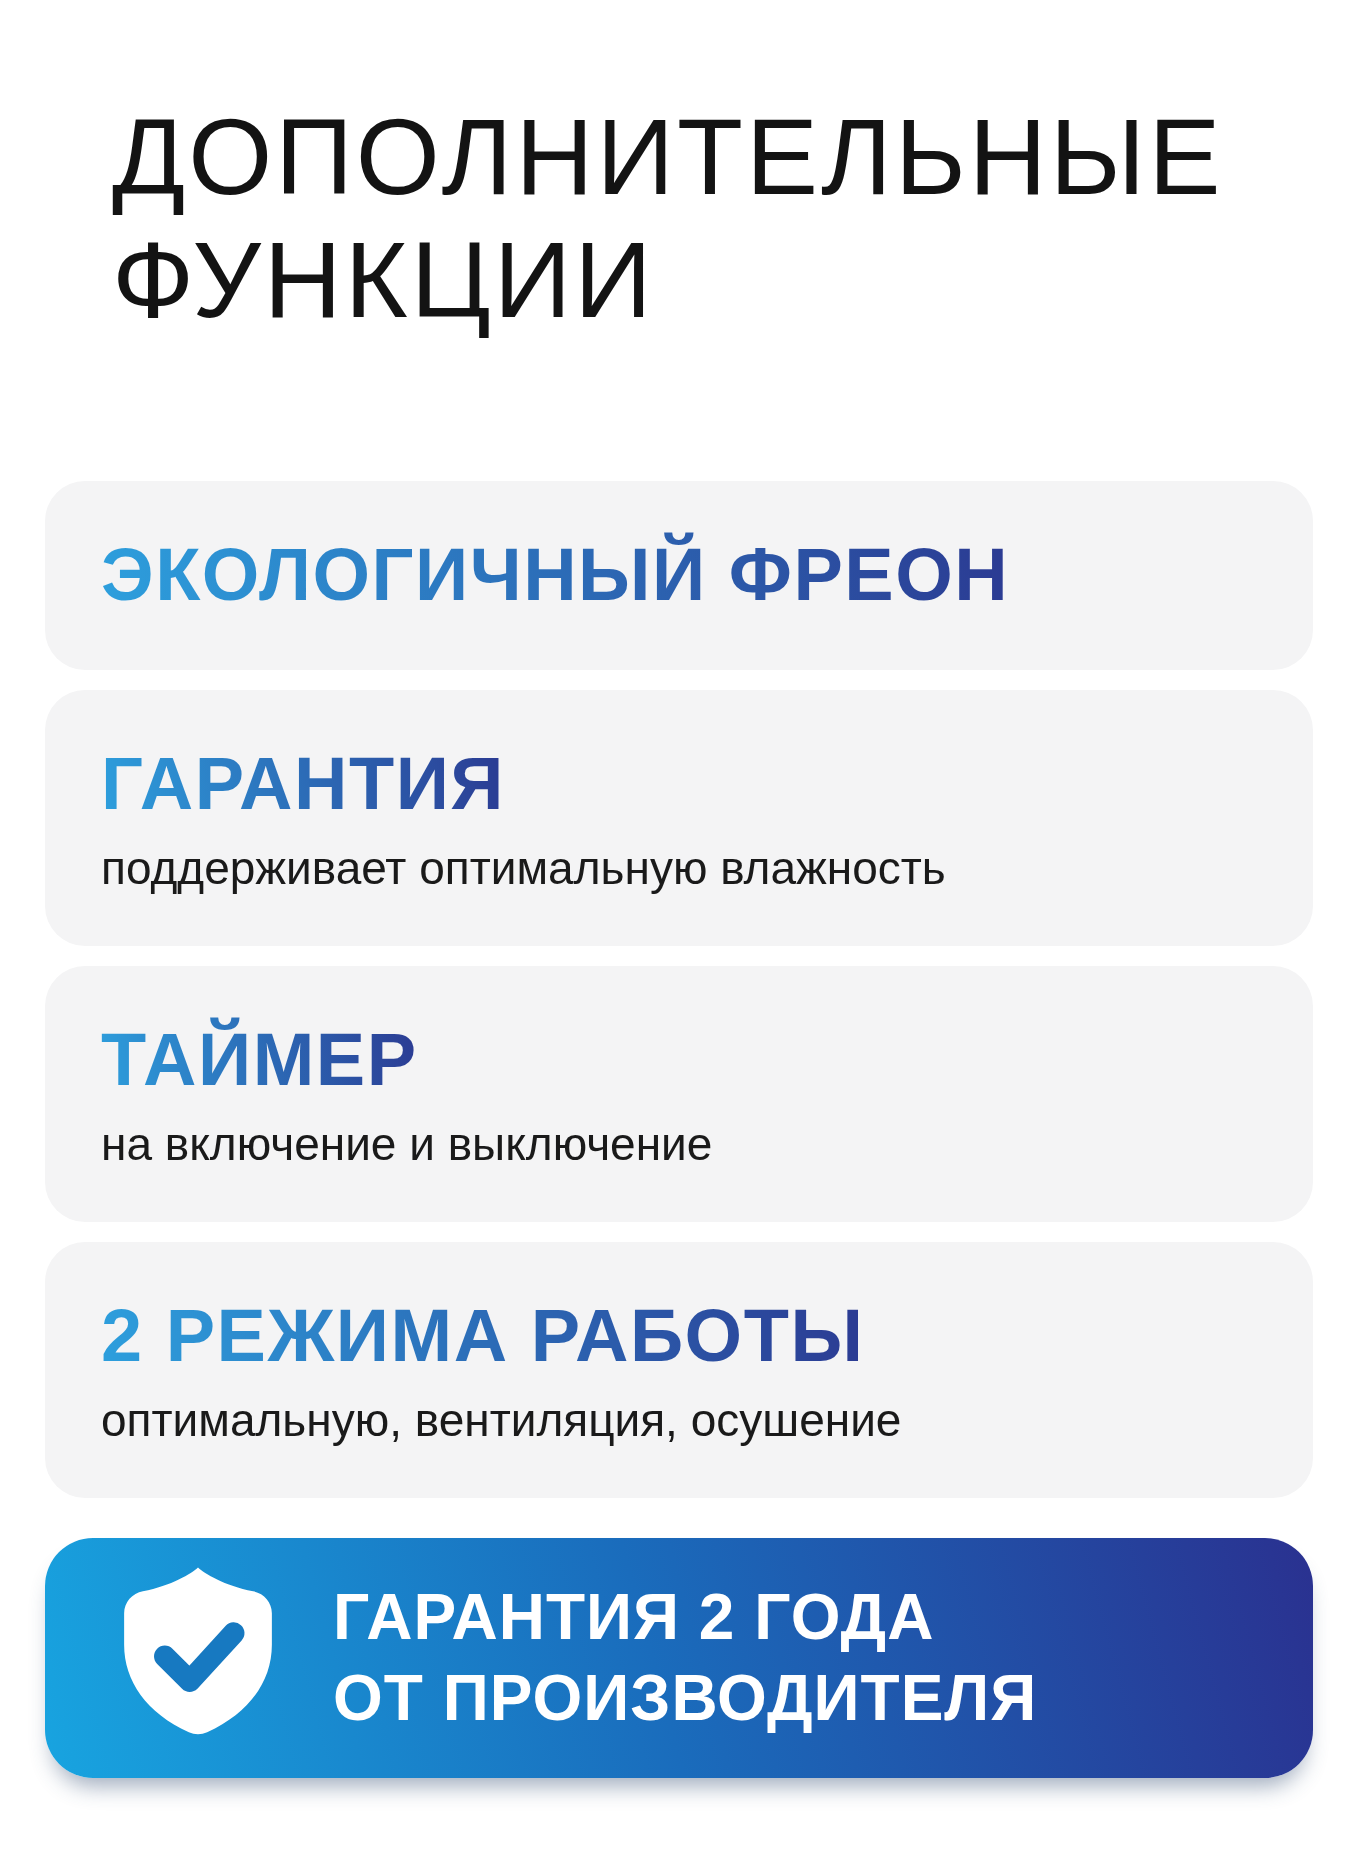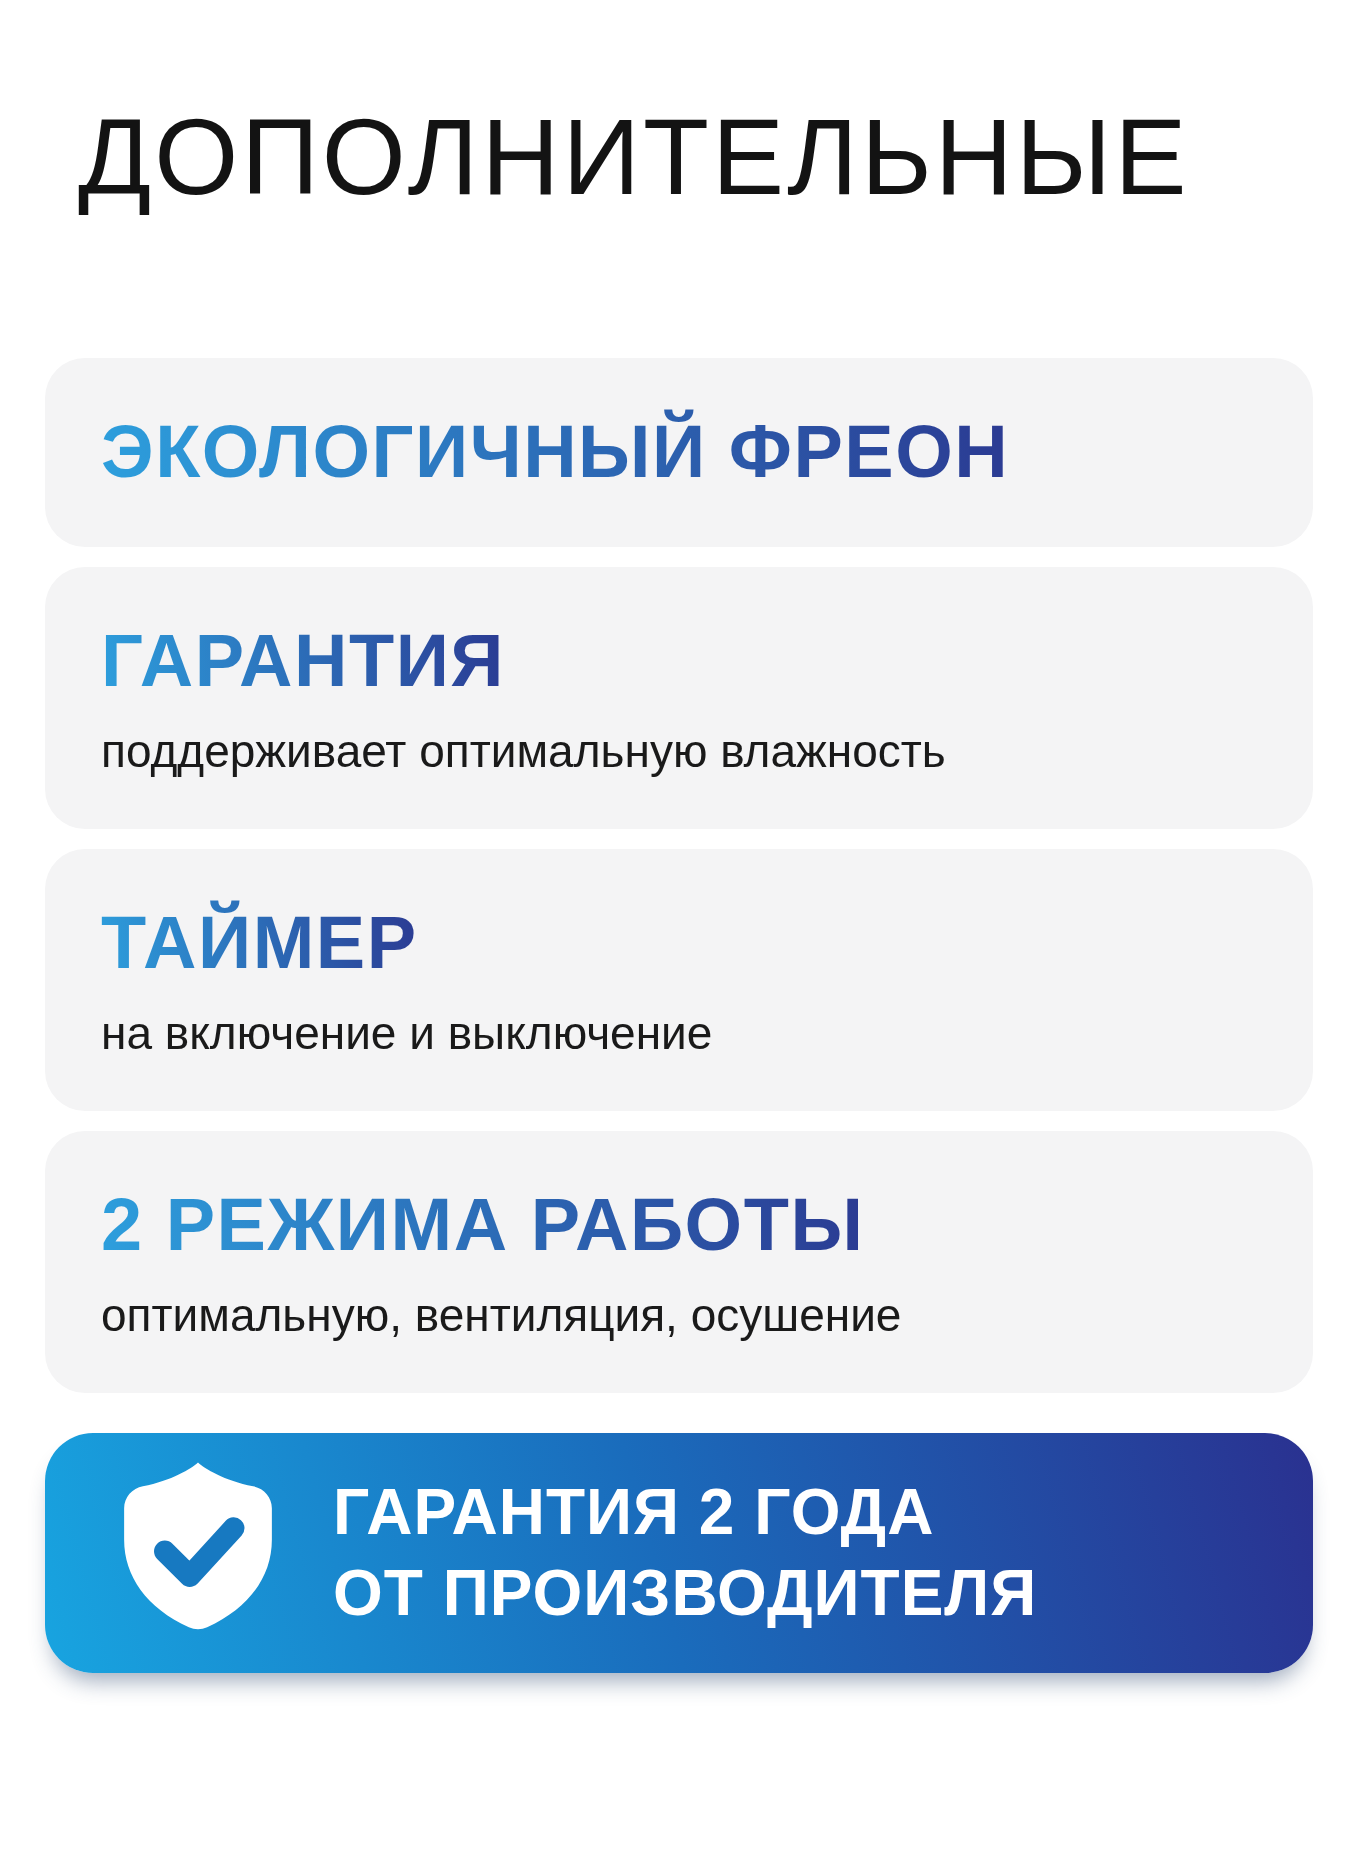--- a/index.html
+++ b/index.html
@@ -19,21 +19,21 @@
   *{margin:0;padding:0;box-sizing:border-box;}
   html,body{background:var(--page-bg);}
   body{
     width:1358px;height:1870px;
     font-family:"Liberation Sans","DejaVu Sans",sans-serif;
     overflow:hidden;position:relative;
   }
   .page{width:1358px;height:1870px;position:relative;}
 
   .page-title{
-    margin:95px 60px 0 78px;
+    margin:95px 60px 0 112px;
     font-size:108px;line-height:1.14;
     font-weight:300;
     letter-spacing:3px;
     color:var(--title-text);
     text-transform:uppercase;
   }
   .page-title .line{display:block;}
 
   .cards{
     margin:140px 45px 0 45px;
@@ -46,21 +46,21 @@
   }
   .feature-title{
     font-size:74px;line-height:1.2;
     font-weight:800;letter-spacing:1.5px;
     background:linear-gradient(80deg,var(--feature-gradient-start) 0%,var(--feature-gradient-end) 100%);
     -webkit-background-clip:text;background-clip:text;
     color:transparent;
     display:inline-block;
   }
   .feature-subtitle{
-    margin-top:18px;
+    margin-top:12px;
     font-size:46px;line-height:1.2;
     color:var(--subtitle-text);
   }
 
   .warranty-banner{
     margin:40px 45px 0 45px;
     height:240px;
     border-radius:48px;
     background:linear-gradient(75deg,var(--banner-gradient-start) 0%,var(--banner-gradient-mid) 48%,var(--banner-gradient-end) 100%);
     display:flex;align-items:center;
@@ -84,20 +84,21 @@
   }
   .warranty-text .line{display:block;}
 </style>
 </head>
 <body>
 
 <div class="page">
 
   <h1 class="page-title">
     <span class="line">ДОПОЛНИТЕЛЬНЫЕ</span>
+    <span class="line">ФУНКЦИИ</span>
   </h1>
 
   <div class="cards">
 
     <div class="feature-card">
       <div class="feature-title">ЭКОЛОГИЧНЫЙ ФРЕОН</div>
     </div>
 
     <div class="feature-card">
       <div class="feature-title">ГАРАНТИЯ</div>

